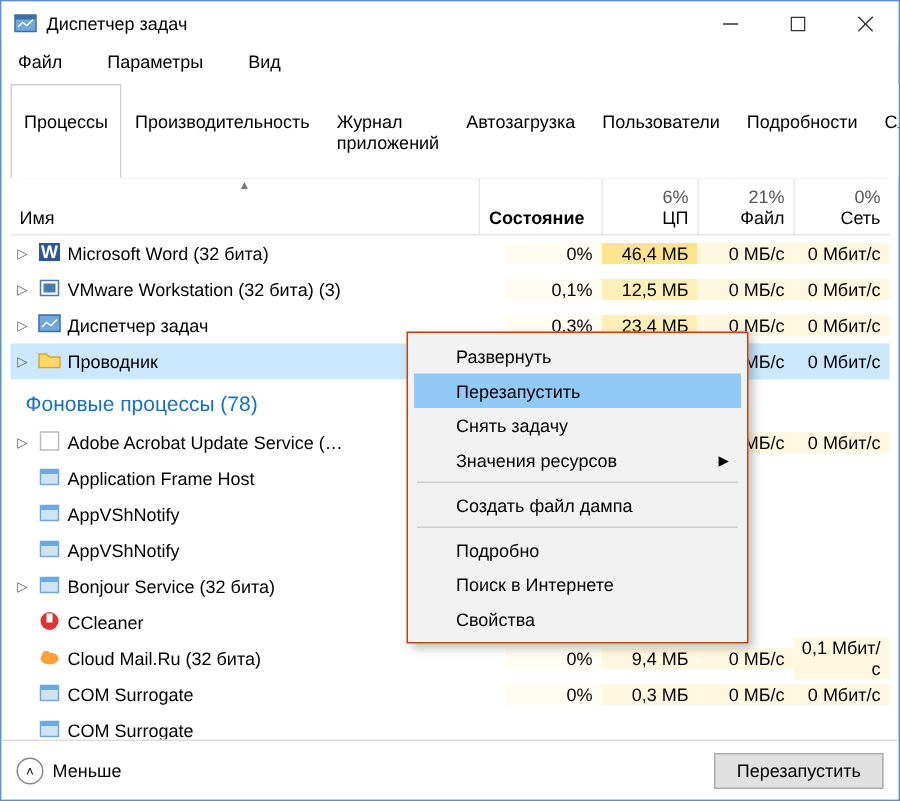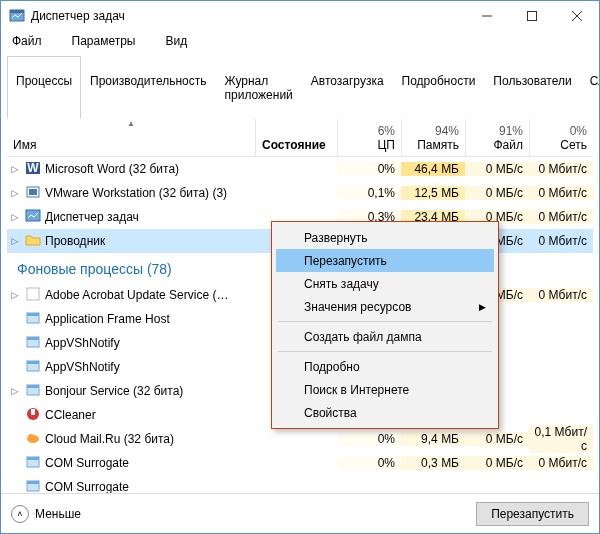--- a/index.html
+++ b/index.html
@@ -76,43 +76,39 @@
     <span class="menu-item">Файл</span>
     <span class="menu-item">Параметры</span>
     <span class="menu-item">Вид</span>
   </div>
 
 <div class="tabs" id="tabs">
     <div class="tab active">Процессы</div>
     <div class="tab">Производительность</div>
     <div class="tab">Журнал приложений</div>
     <div class="tab">Автозагрузка</div>
+    <div class="tab">Пользователи</div>
     <div class="tab">Подробности</div>
-    <div class="tab">Пользователи</div>
     <div class="tab">Службы</div>
   </div>
 
 <div class="header-row">
   <div class="col-name">
     <span class="sort-ind">▲</span>
     <span>Имя</span>
   </div>
   <div class="col-status">
     <span>Состояние</span>
   </div>
   <div class="col-m">
       <span class="pct">6%</span>
       <span>ЦП</span>
     </div>
   <div class="col-m">
-      <span class="pct">94%</span>
-      <span>Память</span>
-    </div>
-  <div class="col-m">
-      <span class="pct">91%</span>
+      <span class="pct">21%</span>
       <span>Файл</span>
     </div>
   <div class="col-m">
       <span class="pct">0%</span>
       <span>Сеть</span>
     </div>
 </div>
 
 <div class="rows" id="rows">
     <div class="row">

